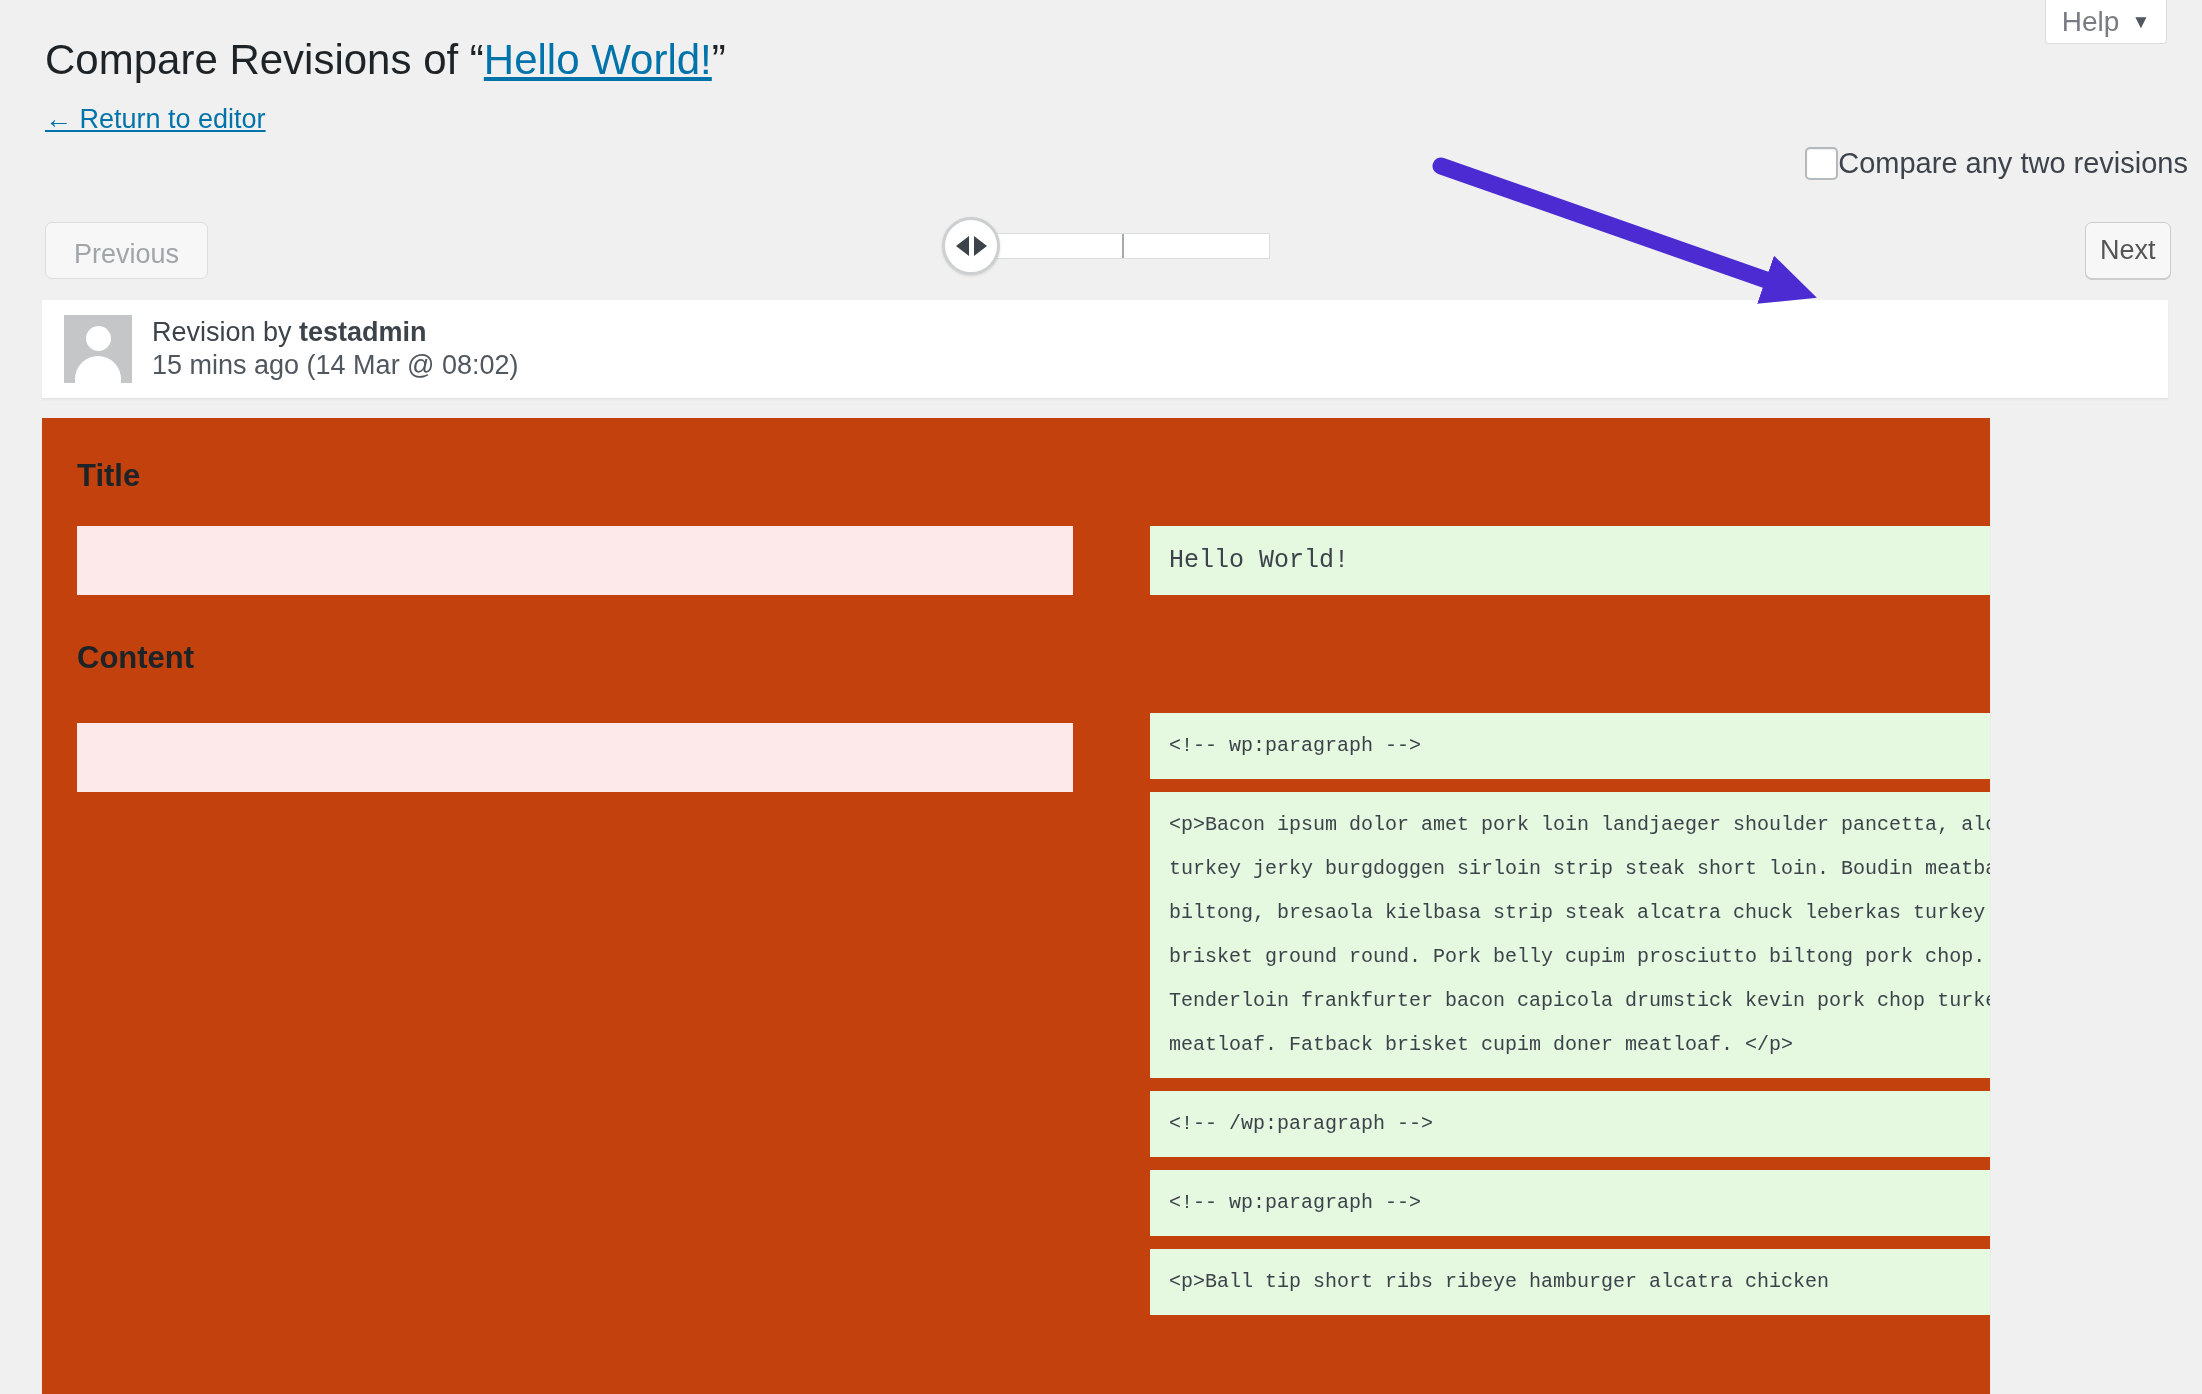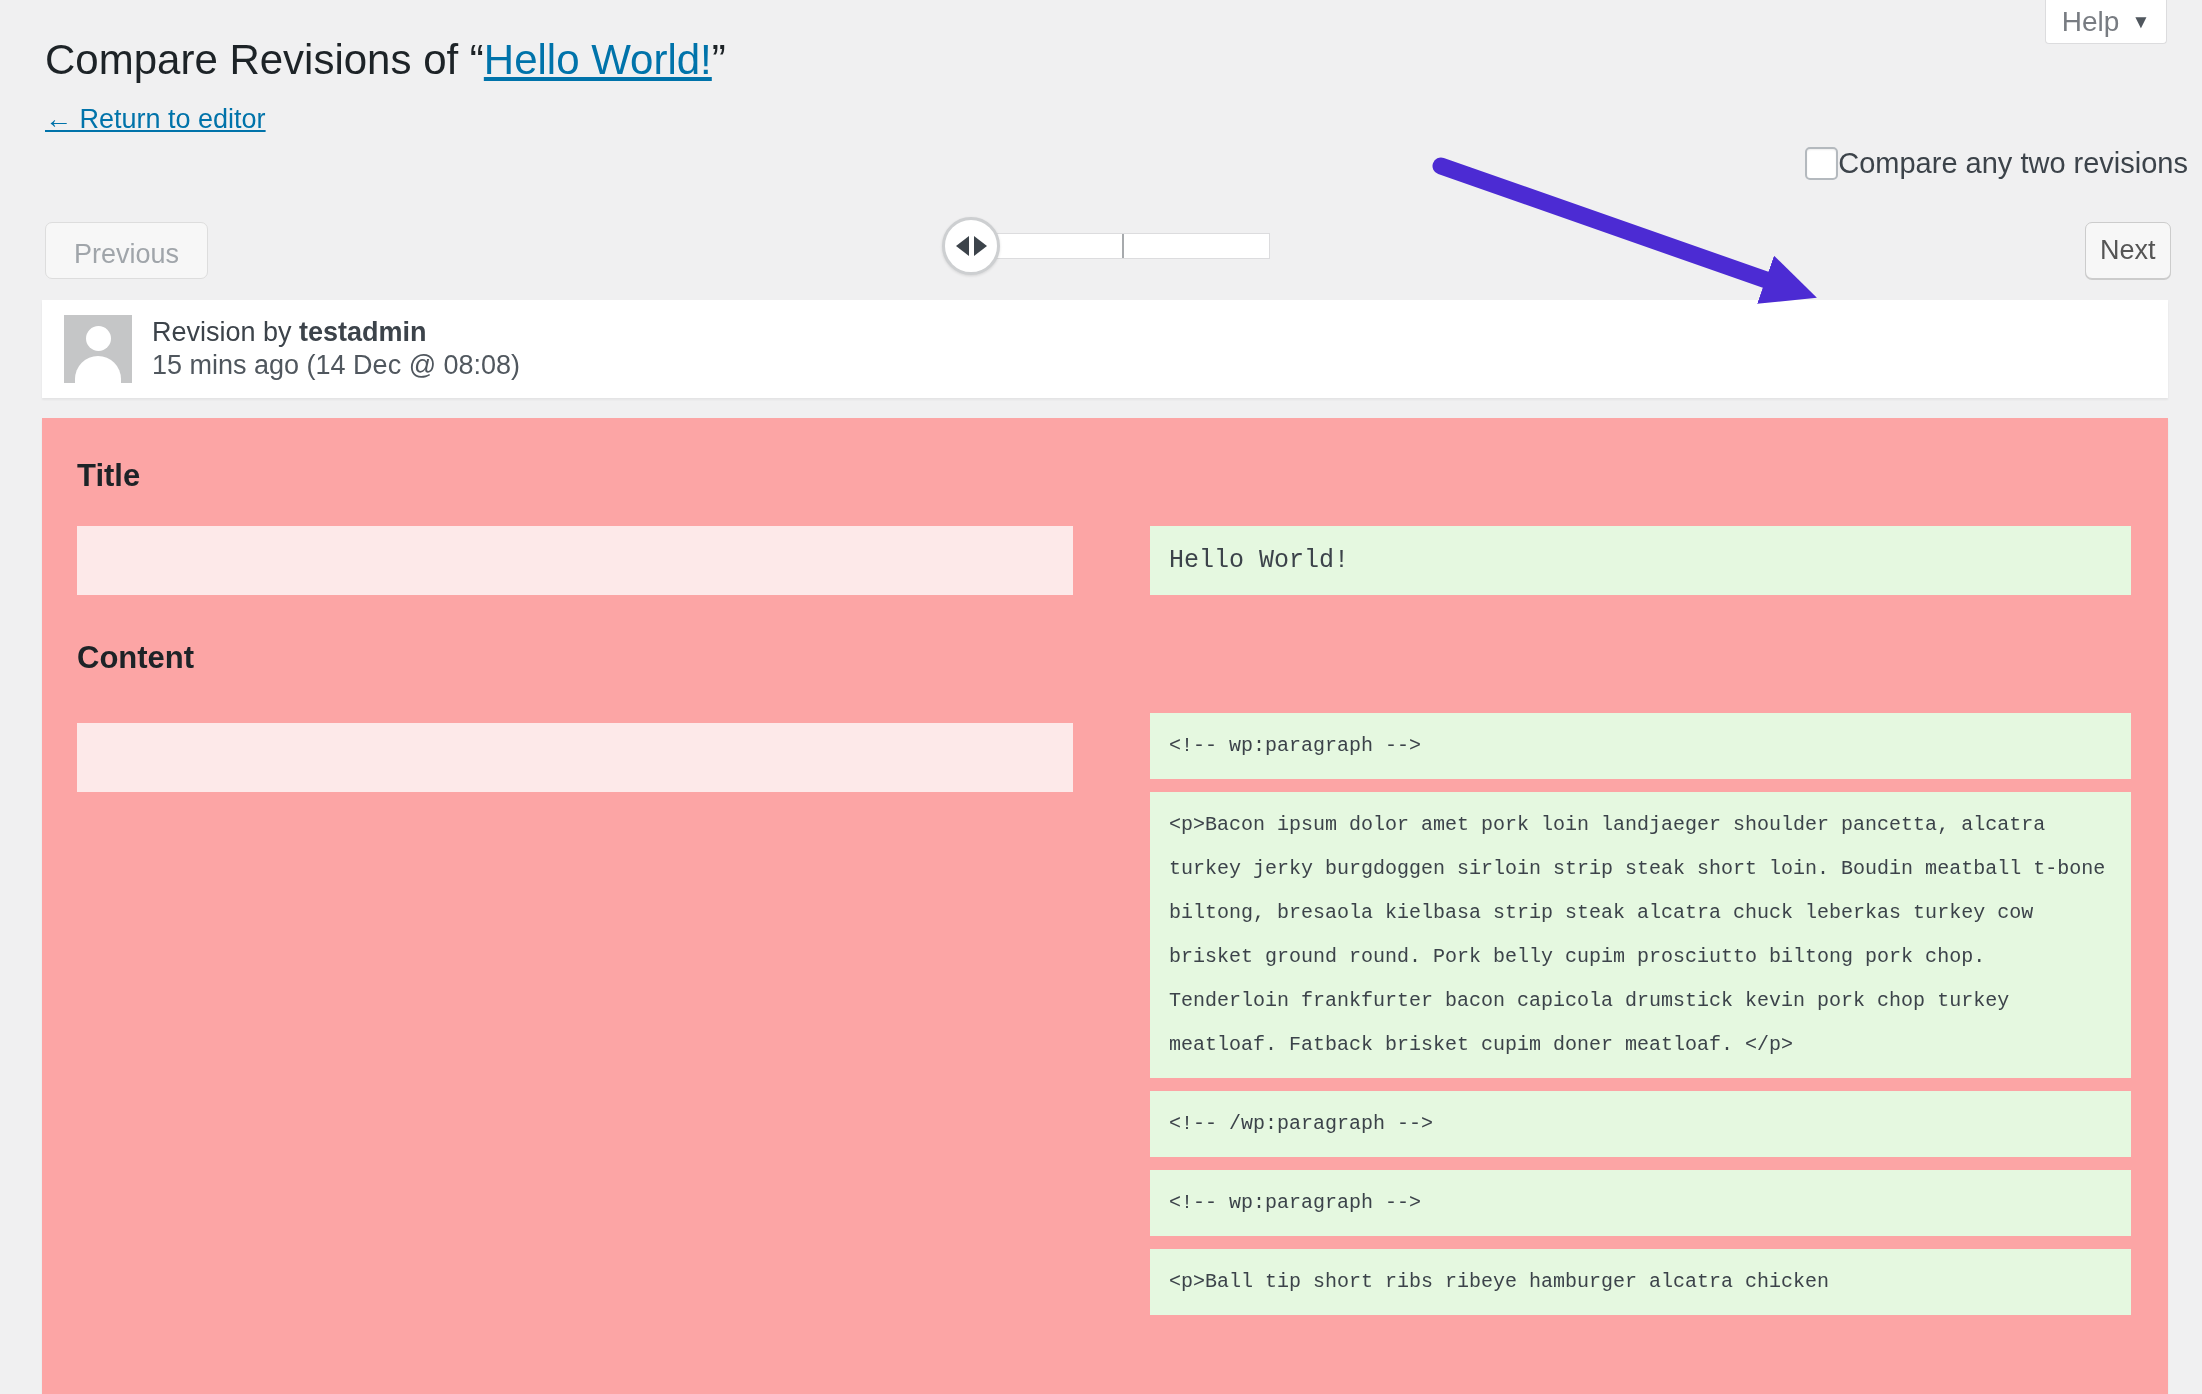--- a/index.html
+++ b/index.html
@@ -105,22 +105,22 @@
   .restore-btn {
     width:246px; height:58px;
     background:#0085ba; border:1px solid #0073aa; border-radius:7px;
     box-shadow:inset 0 -4px 0 #006799;
     color:#fff; font-size:27px; font-family:inherit; cursor:pointer;
   }
   svg.arrow-overlay { position:absolute; left:0; top:0; pointer-events:none; }
 
   
   .card {
-    position:absolute; left:42px; top:418px; width:2126px; height:976px;
-    background:#fca5a5; box-shadow:0 2px 2px rgba(0,0,0,.05); overflow:hidden;
+    position:absolute; left:42px; top:418px; width:1948px; height:976px;
+    background:#c2410c; box-shadow:0 2px 2px rgba(0,0,0,.05); overflow:hidden;
   }
   .card h3 {
     position:absolute; left:35px;
     font-size:31px; font-weight:700; color:#1d2327;
   }
   .card h3.h-title   { top:40px; }
   .card h3.h-content { top:222px; }
 
   .cell { position:absolute; }
   .cell-old { left:35px; width:996px; height:69px; background:#fde9e9; }
@@ -173,21 +173,21 @@
     <span class="tri tri-right"></span>
   </div>
 
   <div class="meta-bar">
     <div class="avatar">
       <span class="head"></span>
       <span class="torso"></span>
     </div>
     <div class="meta-text">
       <div class="row1"><span>Revision by </span><strong>testadmin</strong></div>
-      <div class="row2"><span>15 mins ago </span><span>(14 Dec @ 08:08)</span></div>
+      <div class="row2"><span>15 mins ago </span><span>(14 Mar @ 08:02)</span></div>
     </div>
   </div>
 
   <svg class="arrow-overlay" width="2202" height="1394" viewBox="0 0 2202 1394">
     <defs>
       <marker id="ah" markerWidth="4" markerHeight="4" refX="0.4" refY="1.5" orient="auto">
         <path d="M0,0 L3.2,1.5 L0,3 z" fill="#4c2bd3"></path>
       </marker>
     </defs>
     <line x1="1441" y1="166" x2="1772" y2="282" stroke="#4c2bd3" stroke-width="17" stroke-linecap="round" marker-end="url(#ah)"></line>

